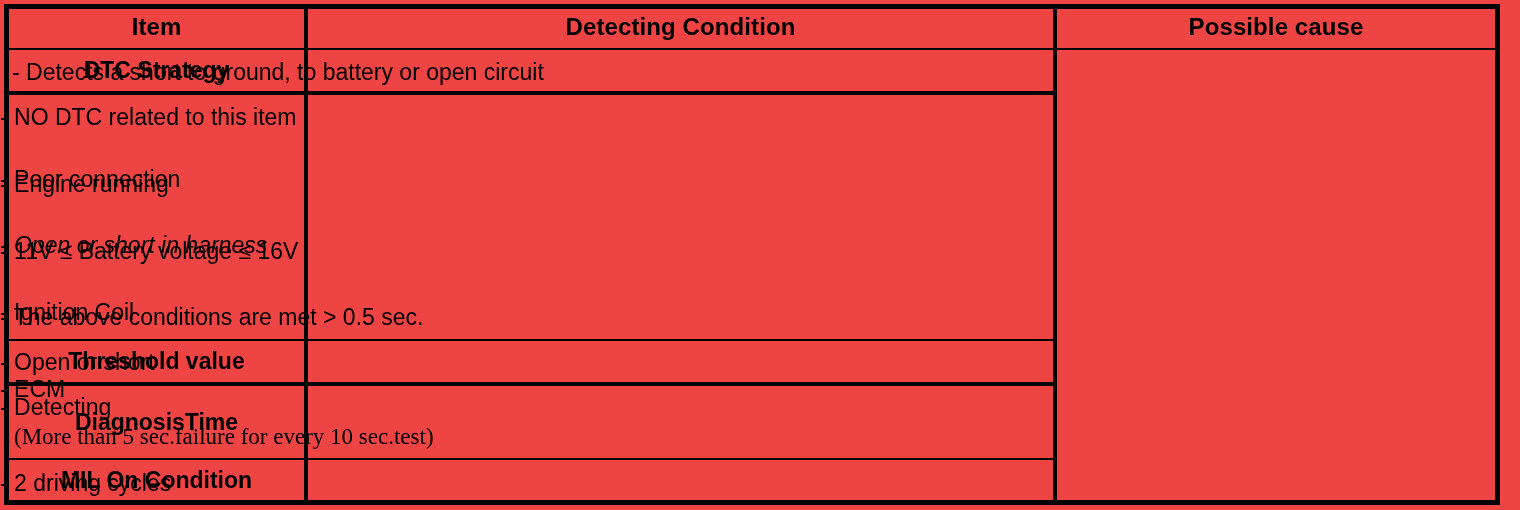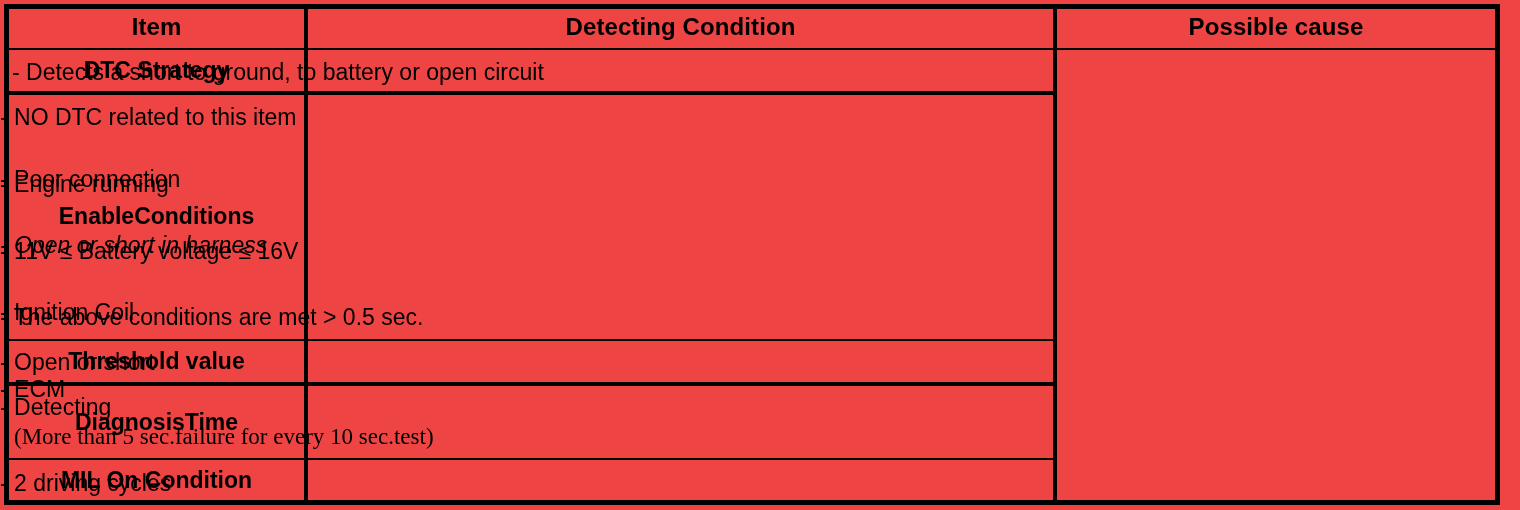--- a/index.html
+++ b/index.html
@@ -119,21 +119,20 @@
   <div class="rowsep-light" style="left:4px; top:458px; width:1053px;"></div>
 
   <div class="cell cell-center hdr-text" style="left:9px; top:6px; width:295px; height:42px;">Item</div>
 
   <div class="cell cell-center hdr-text" style="left:308px; top:6px; width:745px; height:42px;">Detecting Condition</div>
 
   <div class="cell cell-center hdr-text" style="left:1057px; top:6px; width:438px; height:42px;">Possible cause</div>
 
   <div class="cell cell-center item-text" style="left:9px; top:50px; width:295px; height:41px;">DTC Strategy</div>
 
-  <div class="cell cell-center item-text" style="left:9px; top:93px; width:295px; height:246px;">EnableConditions</div>
 
   <div class="cell cell-center item-text" style="left:9px; top:341px; width:295px; height:41px;">Threshold value</div>
 
   <div class="cell cell-center item-text" style="left:9px; top:386px; width:295px; height:72px;">DiagnosisTime</div>
 
   <div class="cell cell-center item-text" style="left:9px; top:460px; width:295px; height:40px;">MIL On Condition</div>
 
   <div class="cond-line" style="top:59px;padding-left:12px;">-  Detects a short to ground, to battery or open circuit</div>
 
   <div class="cond-line" style="top:104px;">-  NO DTC related to this item</div>

